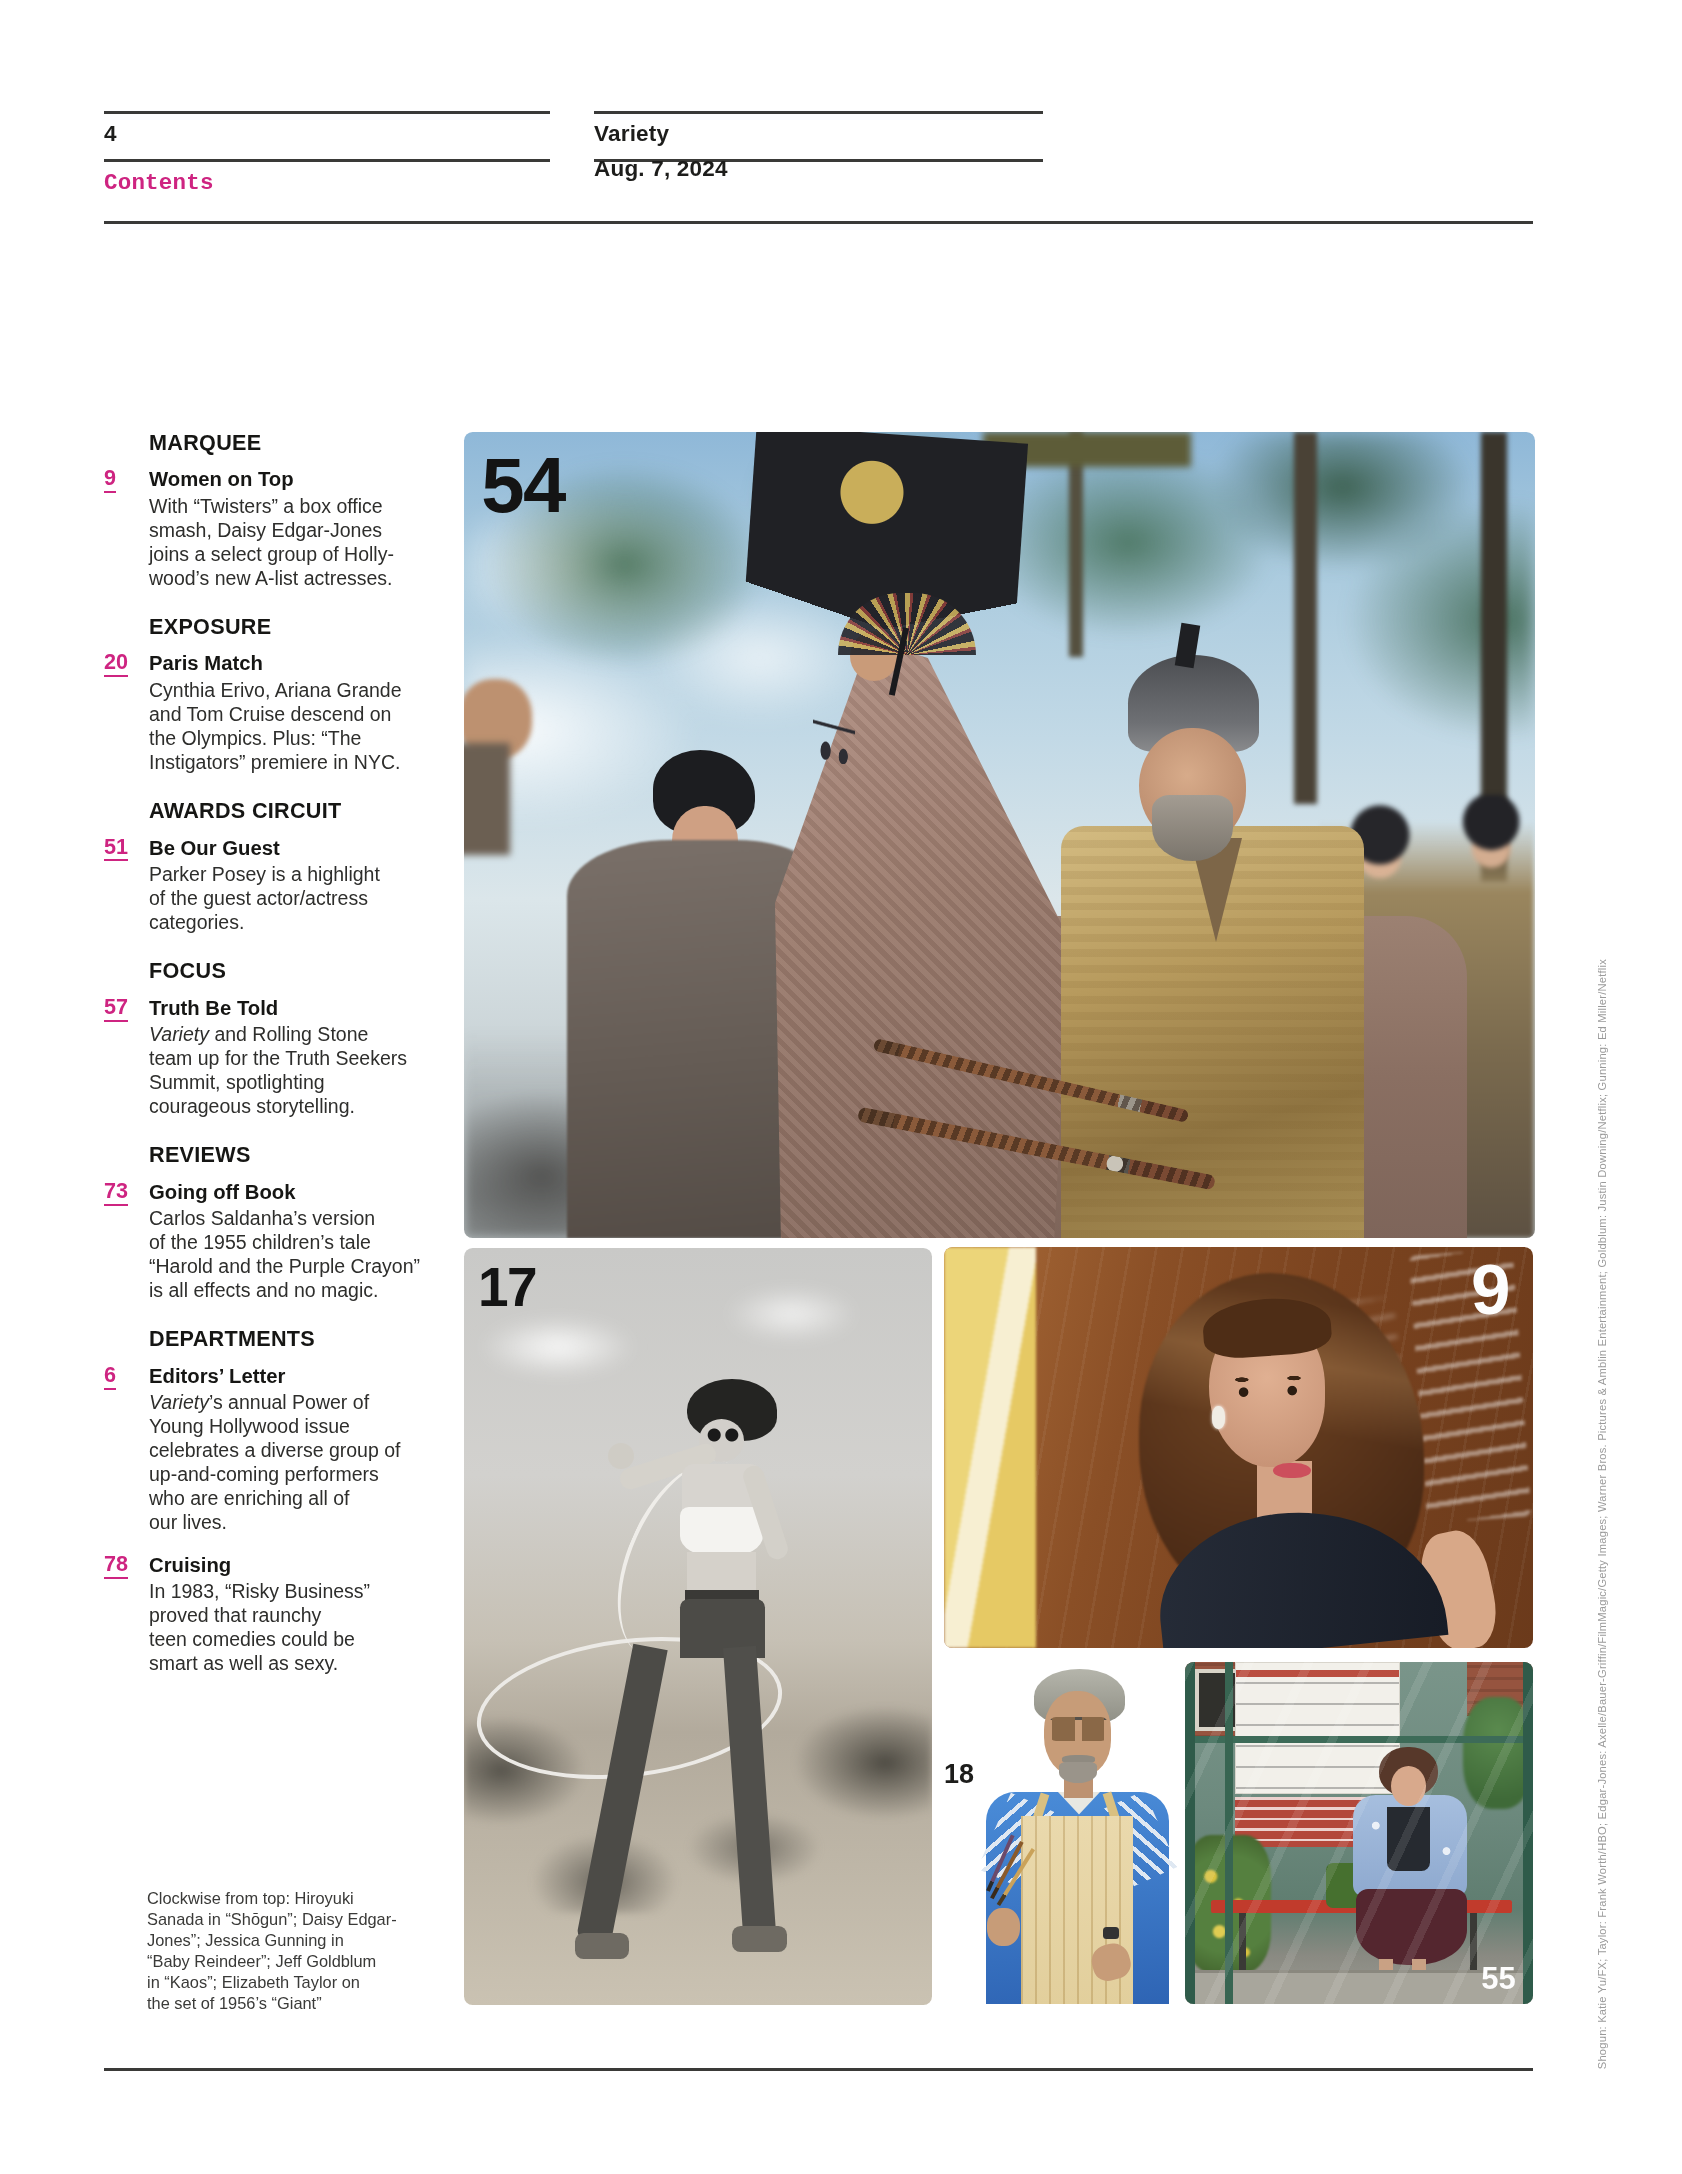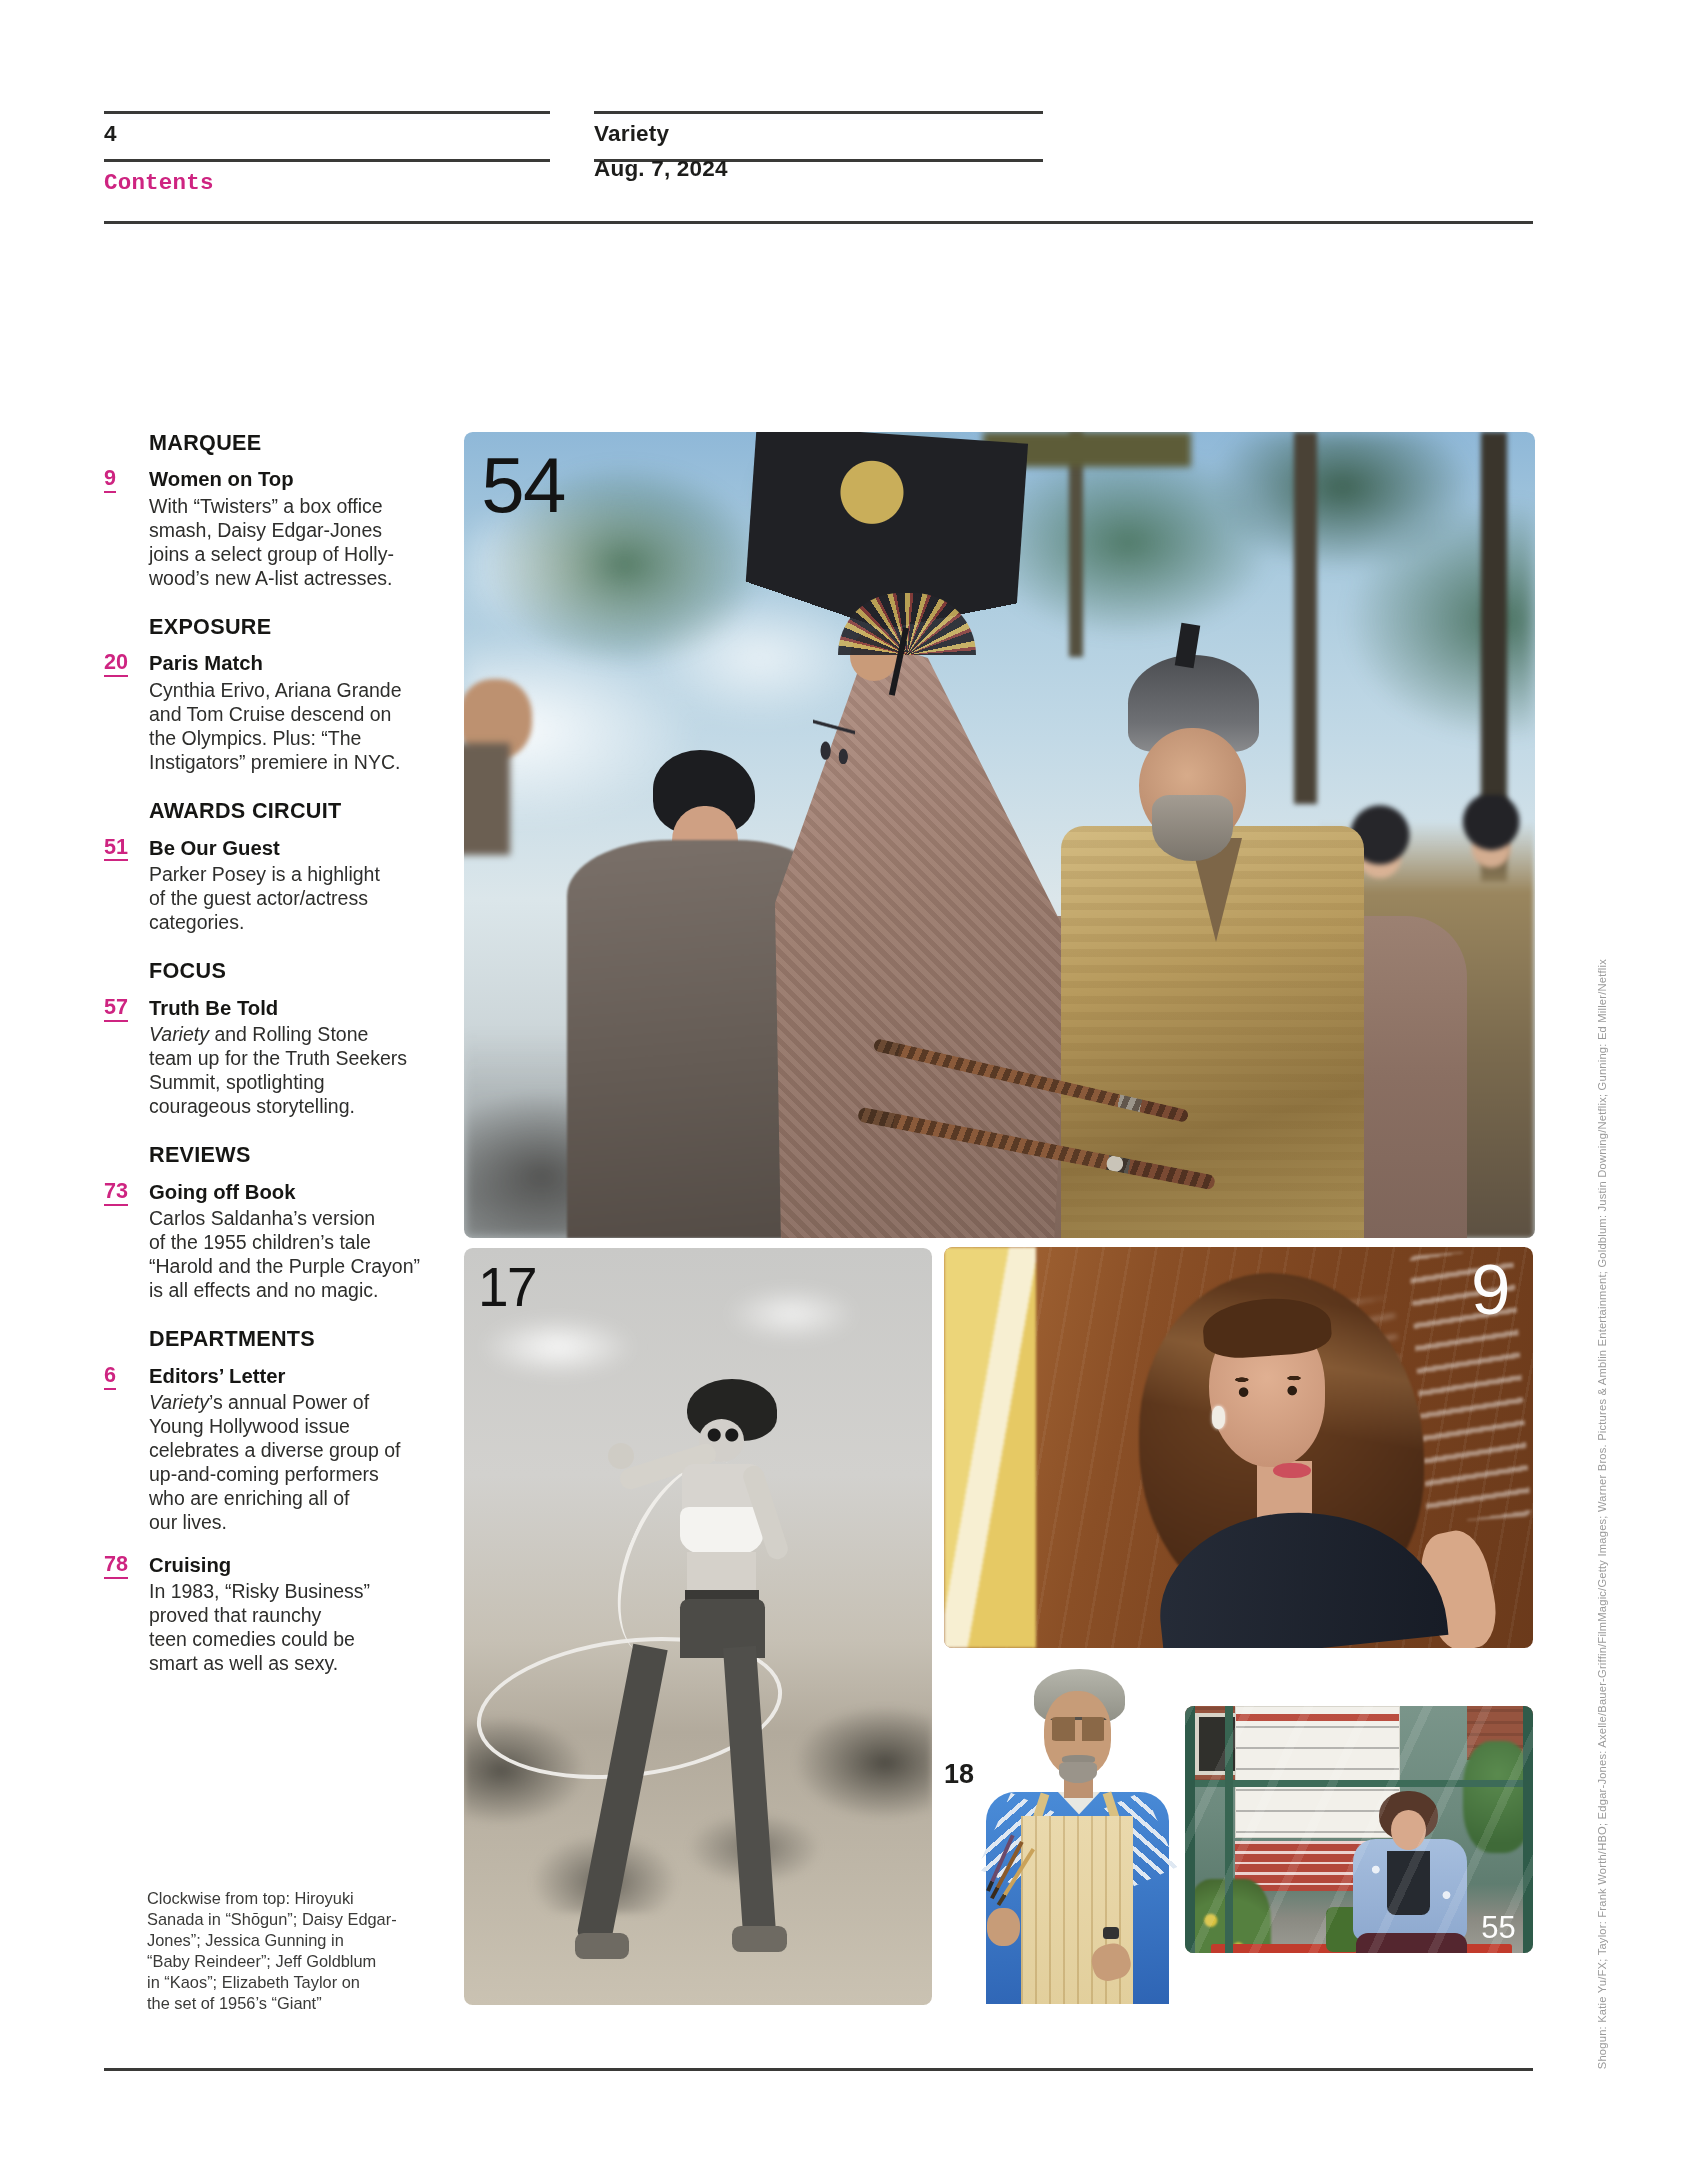--- a/index.html
+++ b/index.html
@@ -19,21 +19,21 @@
   .toc-title{font-size:20.3px;font-weight:700;line-height:26px;color:#161614;margin-bottom:1.7px;}
   .toc-body-line{font-size:19.5px;line-height:24px;color:#2e2e2c;white-space:nowrap;}
 
   
   .caption{position:absolute;left:147px;top:1888px;width:329px;font-family:Liberation Sans, sans-serif;font-size:16.4px;line-height:21px;color:#3a3a38;white-space:pre-line;}
   .credits{position:absolute;left:1596px;bottom:106px;writing-mode:vertical-rl;transform:rotate(180deg);font-size:11.2px;letter-spacing:0.2px;color:#9a9a9a;white-space:nowrap;}
 
   
   .ph{position:absolute;border-radius:8.6px;overflow:hidden;}
   .ph *{position:absolute;}
-  .ph-num{font-weight:400;color:#141414;letter-spacing:-1.7px;line-height:1;z-index:9;}
+  .ph-num{font-weight:700;color:#141414;letter-spacing:-1.7px;line-height:1;z-index:9;}
   .ph-num.white{color:#fdfdfd;}
 
   
   .pA{left:464px;top:432px;width:1071px;height:806px;
       background:linear-gradient(180deg,#8fb8d8 0%,#a9cade 16%,#c2d9e6 38%,#dbe6ea 58%,#c9d2d5 78%,#b9c1c3 100%);}
   .pA-clouds{left:0;top:26px;width:657px;height:363px;filter:blur(12px);
       background:radial-gradient(ellipse 208px 104px at 18% 30%,rgba(255,255,255,.95),transparent 70%),
                  radial-gradient(ellipse 259px 138px at 8% 75%,rgba(255,255,255,.9),transparent 70%),
                  radial-gradient(ellipse 173px 95px at 45% 55%,rgba(255,255,255,.7),transparent 70%);}
   .pA-trees{left:0;top:0;width:1071px;height:553px;filter:blur(7.8px);
@@ -184,22 +184,22 @@
       background:repeating-linear-gradient(90deg,rgba(150,110,40,.28) 0 1.7px,transparent 1.7px 14px),
                  linear-gradient(180deg,#ead9ad,#e2cf9c);}
   .pD-brush1{left:1.7px;top:206px;width:64px;height:4.3px;background:linear-gradient(90deg,#3a2a1a 0 12px,#8a5a2a 12px);transform:rotate(-62deg);}
   .pD-brush2{left:10.4px;top:213px;width:66px;height:4.3px;background:linear-gradient(90deg,#4a3a22 0 12px,#caa25a 12px);transform:rotate(-58deg);}
   .pD-brush3{left:-3.5px;top:199px;width:61px;height:4.3px;background:linear-gradient(90deg,#2a2a2a 0 10.4px,#6b4a6b 10.4px);transform:rotate(-66deg);}
   .pD-handL{left:14px;top:246px;width:33px;height:38px;background:#c79c78;border-radius:45%;}
   .pD-handR{left:119px;top:282px;width:38px;height:36px;background:#c79c78;border-radius:45% 45% 40% 40%;transform:rotate(-16deg);}
   .pD-watch{left:130px;top:265px;width:15.6px;height:12px;background:#333;border-radius:3.5px;}
 
   
-  .pE{left:1185px;top:1662px;width:348px;height:247px;
-      background:linear-gradient(180deg,#7a958a 0%,#6d8a7e 42%,#5f7d70 72%,#8a8a82 86%,#9c9c94 100%);margin-top:44px;}
+  .pE{left:1185px;top:1662px;width:348px;height:342px;
+      background:linear-gradient(180deg,#7a958a 0%,#6d8a7e 42%,#5f7d70 72%,#8a8a82 86%,#9c9c94 100%);}
   .pE-brickL{left:0;top:0;width:164px;height:76px;
       background:repeating-linear-gradient(0deg,rgba(0,0,0,.12) 0 2.6px,transparent 2.6px 12px),#96543f;}
   .pE-window{left:10.4px;top:7px;width:62px;height:54px;background:#30302c;border:4.3px solid #d8d4c8;}
   .pE-brickR{left:282px;top:0;width:67px;height:54px;
       background:repeating-linear-gradient(0deg,rgba(0,0,0,.12) 0 2.6px,transparent 2.6px 12px),#96543f;}
   .pE-hedge{left:278px;top:35px;width:70px;height:112px;filter:blur(1.7px);
       background:radial-gradient(circle at 50% 30%,#5a8a4e,#3f6a38 80%);border-radius:40%;}
   .pE-sign{left:50px;top:0;width:163px;height:130px;background:#f2f0ea;border:1.7px solid #d8d5cc;
       background-image:linear-gradient(180deg,transparent 0 7px,rgba(180,60,45,.9) 7px 14px,transparent 14px),
       repeating-linear-gradient(180deg,transparent 0 19px,rgba(120,120,118,.5) 19px 21px);}

